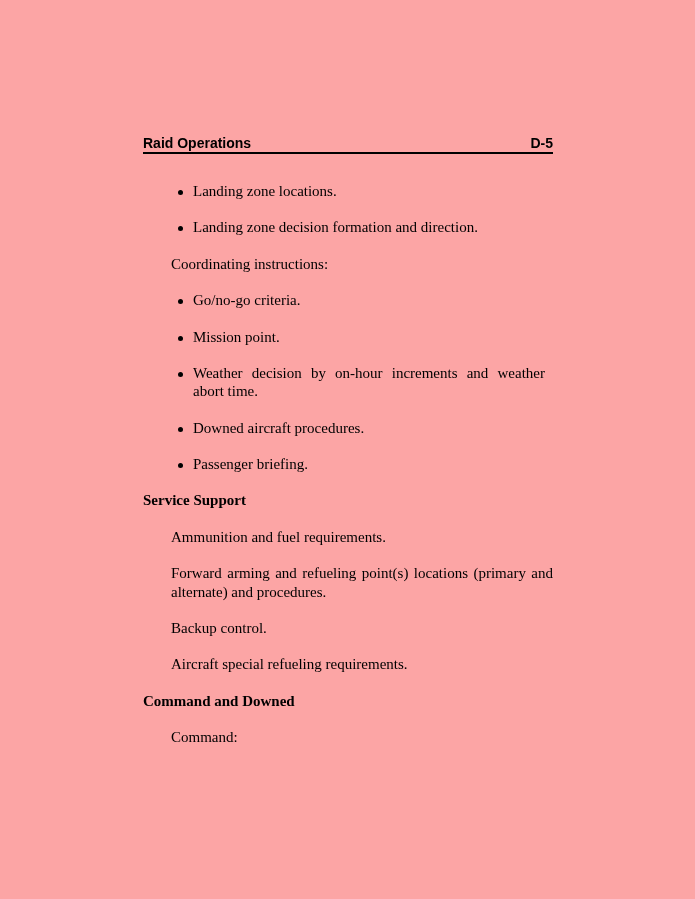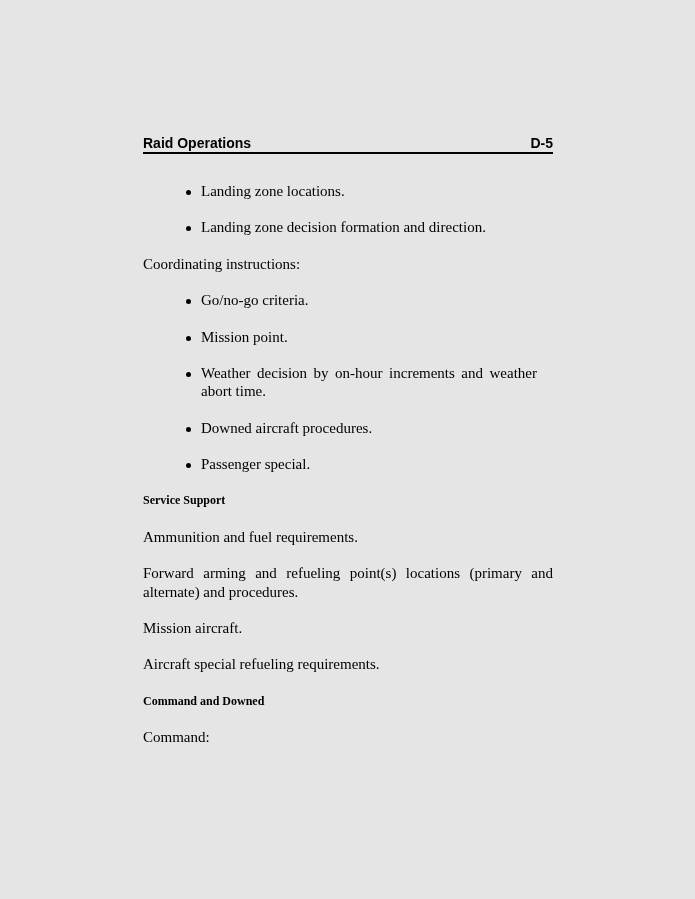--- a/index.html
+++ b/index.html
@@ -7,21 +7,21 @@
     width: 695px;
     height: 899px;
     background: #ffffff;
     font-family: "Liberation Serif", "DejaVu Serif", serif;
     color: #000000;
   }
   .page {
     position: relative;
     width: 695px;
     height: 899px;
-    background: #e5e5e5;
+    background: #fca5a5;
     overflow: hidden;
   }
   .content-col {
     position: absolute;
     left: 143px;
     top: 136px;
     width: 410px;
   }
   .running-header {
     display: flex;
@@ -35,29 +35,30 @@
     border-bottom: 2px solid #000000;
   }
   .body-text {
     margin-top: 28px;
     font-size: 15px;
     line-height: 18.3px;
   }
   p.para {
     text-align: justify;
     margin-bottom: 18.1px;
+    margin-left: 28px;
   }
   h2.section-heading {
-    font-size: 12px;
+    font-size: 15px;
     font-weight: bold;
     margin-bottom: 18.1px;
   }
   ul.bullet-list {
     list-style: none;
-    margin: 16px;
+    margin: 8px;
     padding: 0;
   }
   ul.bullet-list li {
     position: relative;
     padding-left: 42px;
     text-align: justify;
     margin-bottom: 18.1px;
   }
   .bullet-dot {
     position: absolute;
@@ -107,29 +108,29 @@
         <li>
           <span class="bullet-dot"></span>
           <span>Weather decision by on-hour increments and weather abort time.</span>
         </li>
         <li>
           <span class="bullet-dot"></span>
           <span>Downed aircraft procedures.</span>
         </li>
         <li>
           <span class="bullet-dot"></span>
-          <span>Passenger special.</span>
+          <span>Passenger briefing.</span>
         </li>
       </ul>
 
       <h2 class="section-heading">Service Support</h2>
 
       <p class="para">Ammunition and fuel requirements.</p>
       <p class="para">Forward arming and refueling point(s) locations (primary and alternate) and procedures.</p>
-      <p class="para">Mission aircraft.</p>
+      <p class="para">Backup control.</p>
       <p class="para">Aircraft special refueling requirements.</p>
 
       <h2 class="section-heading">Command and Downed</h2>
 
       <p class="para">Command:</p>
 
     </div>
   </div>
 </div>
 

